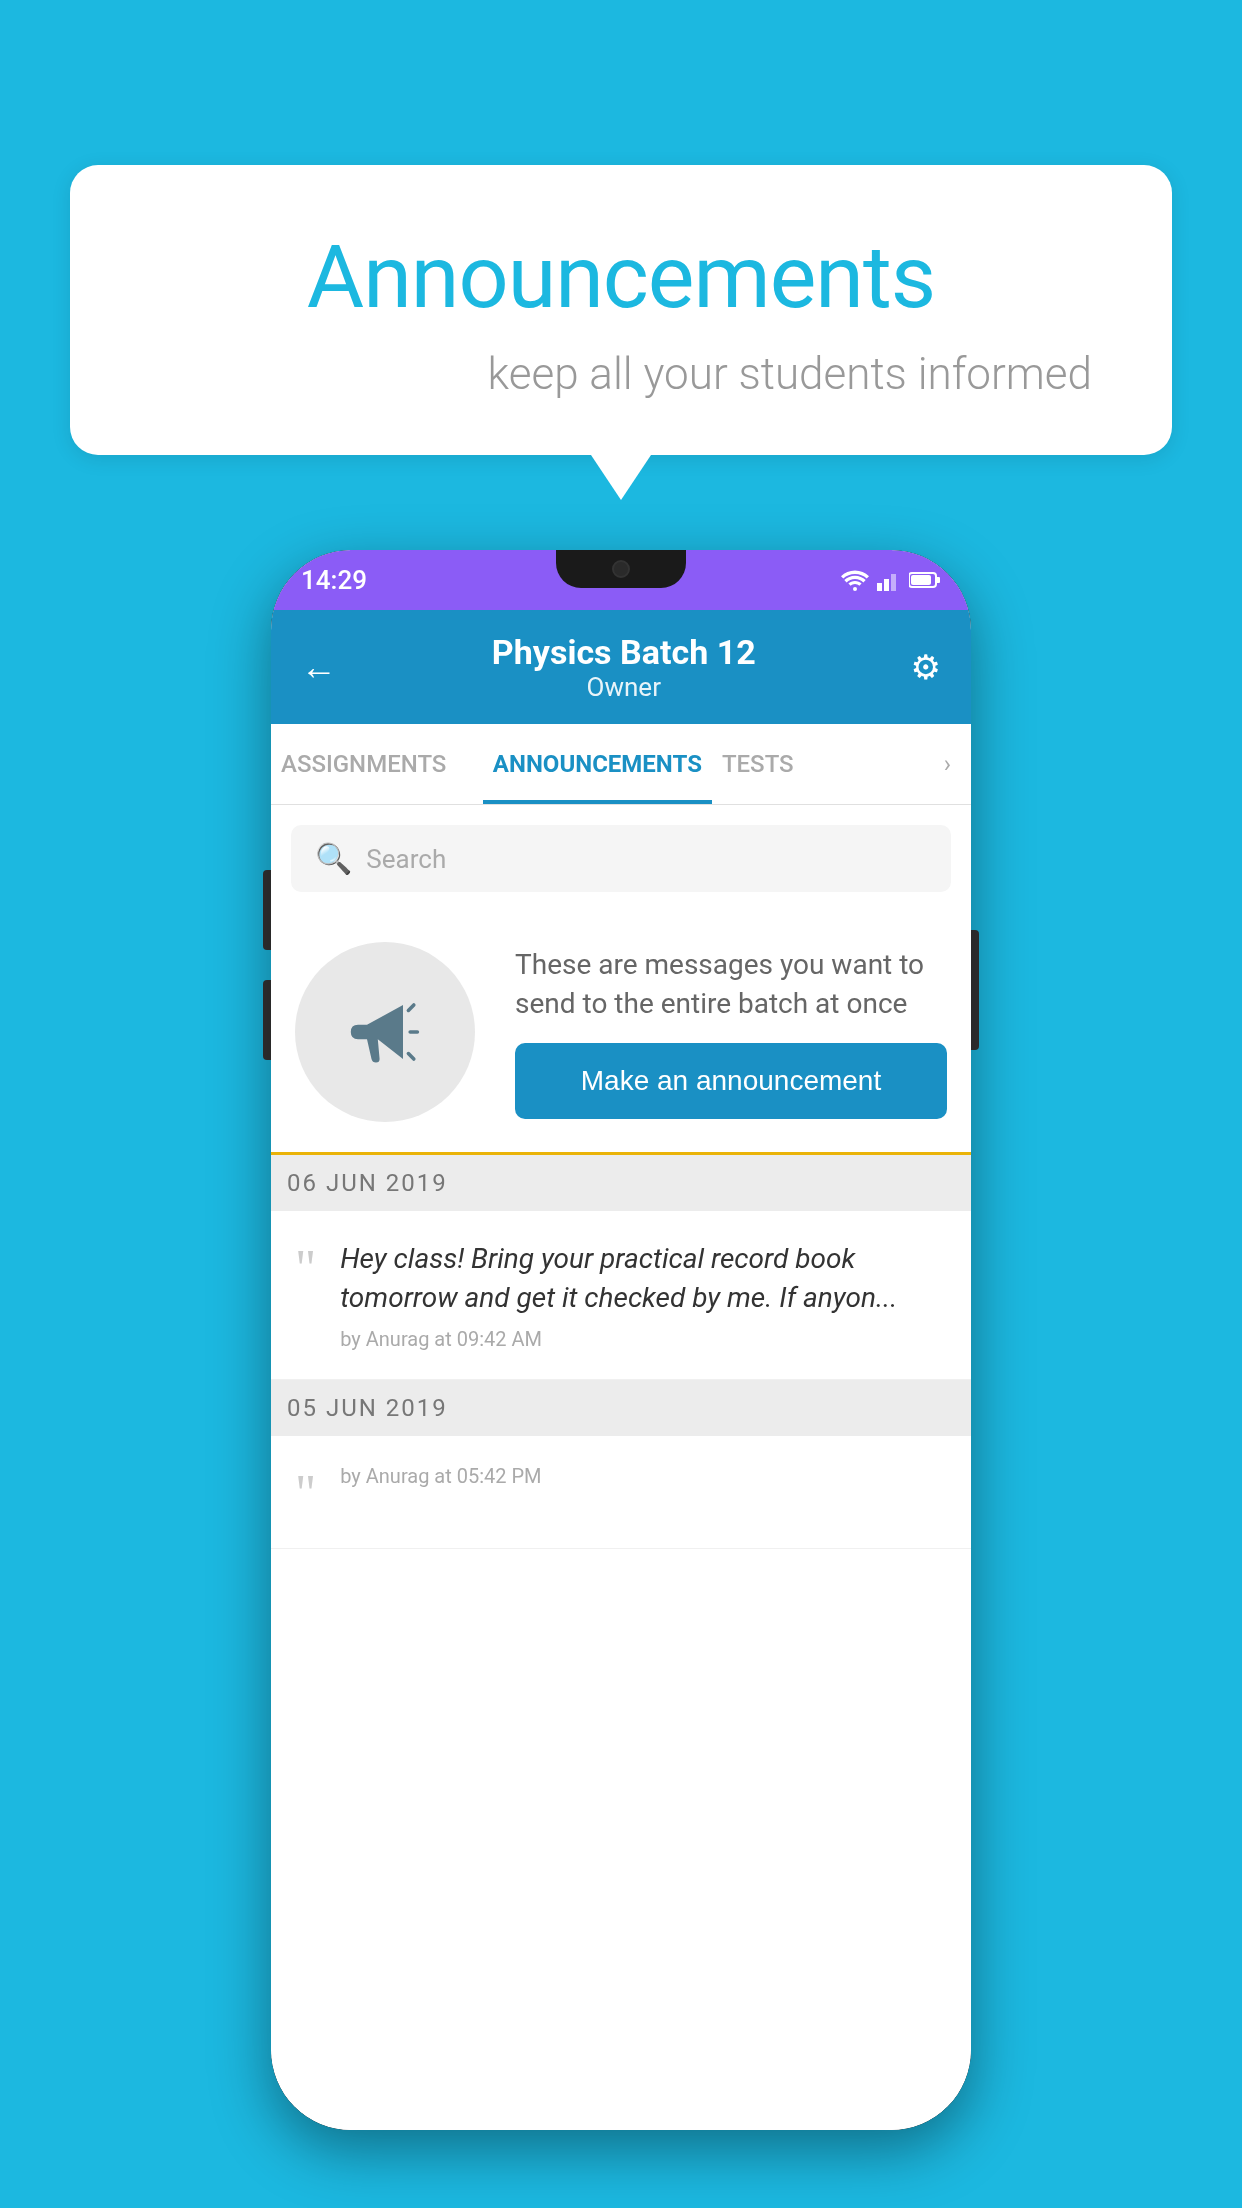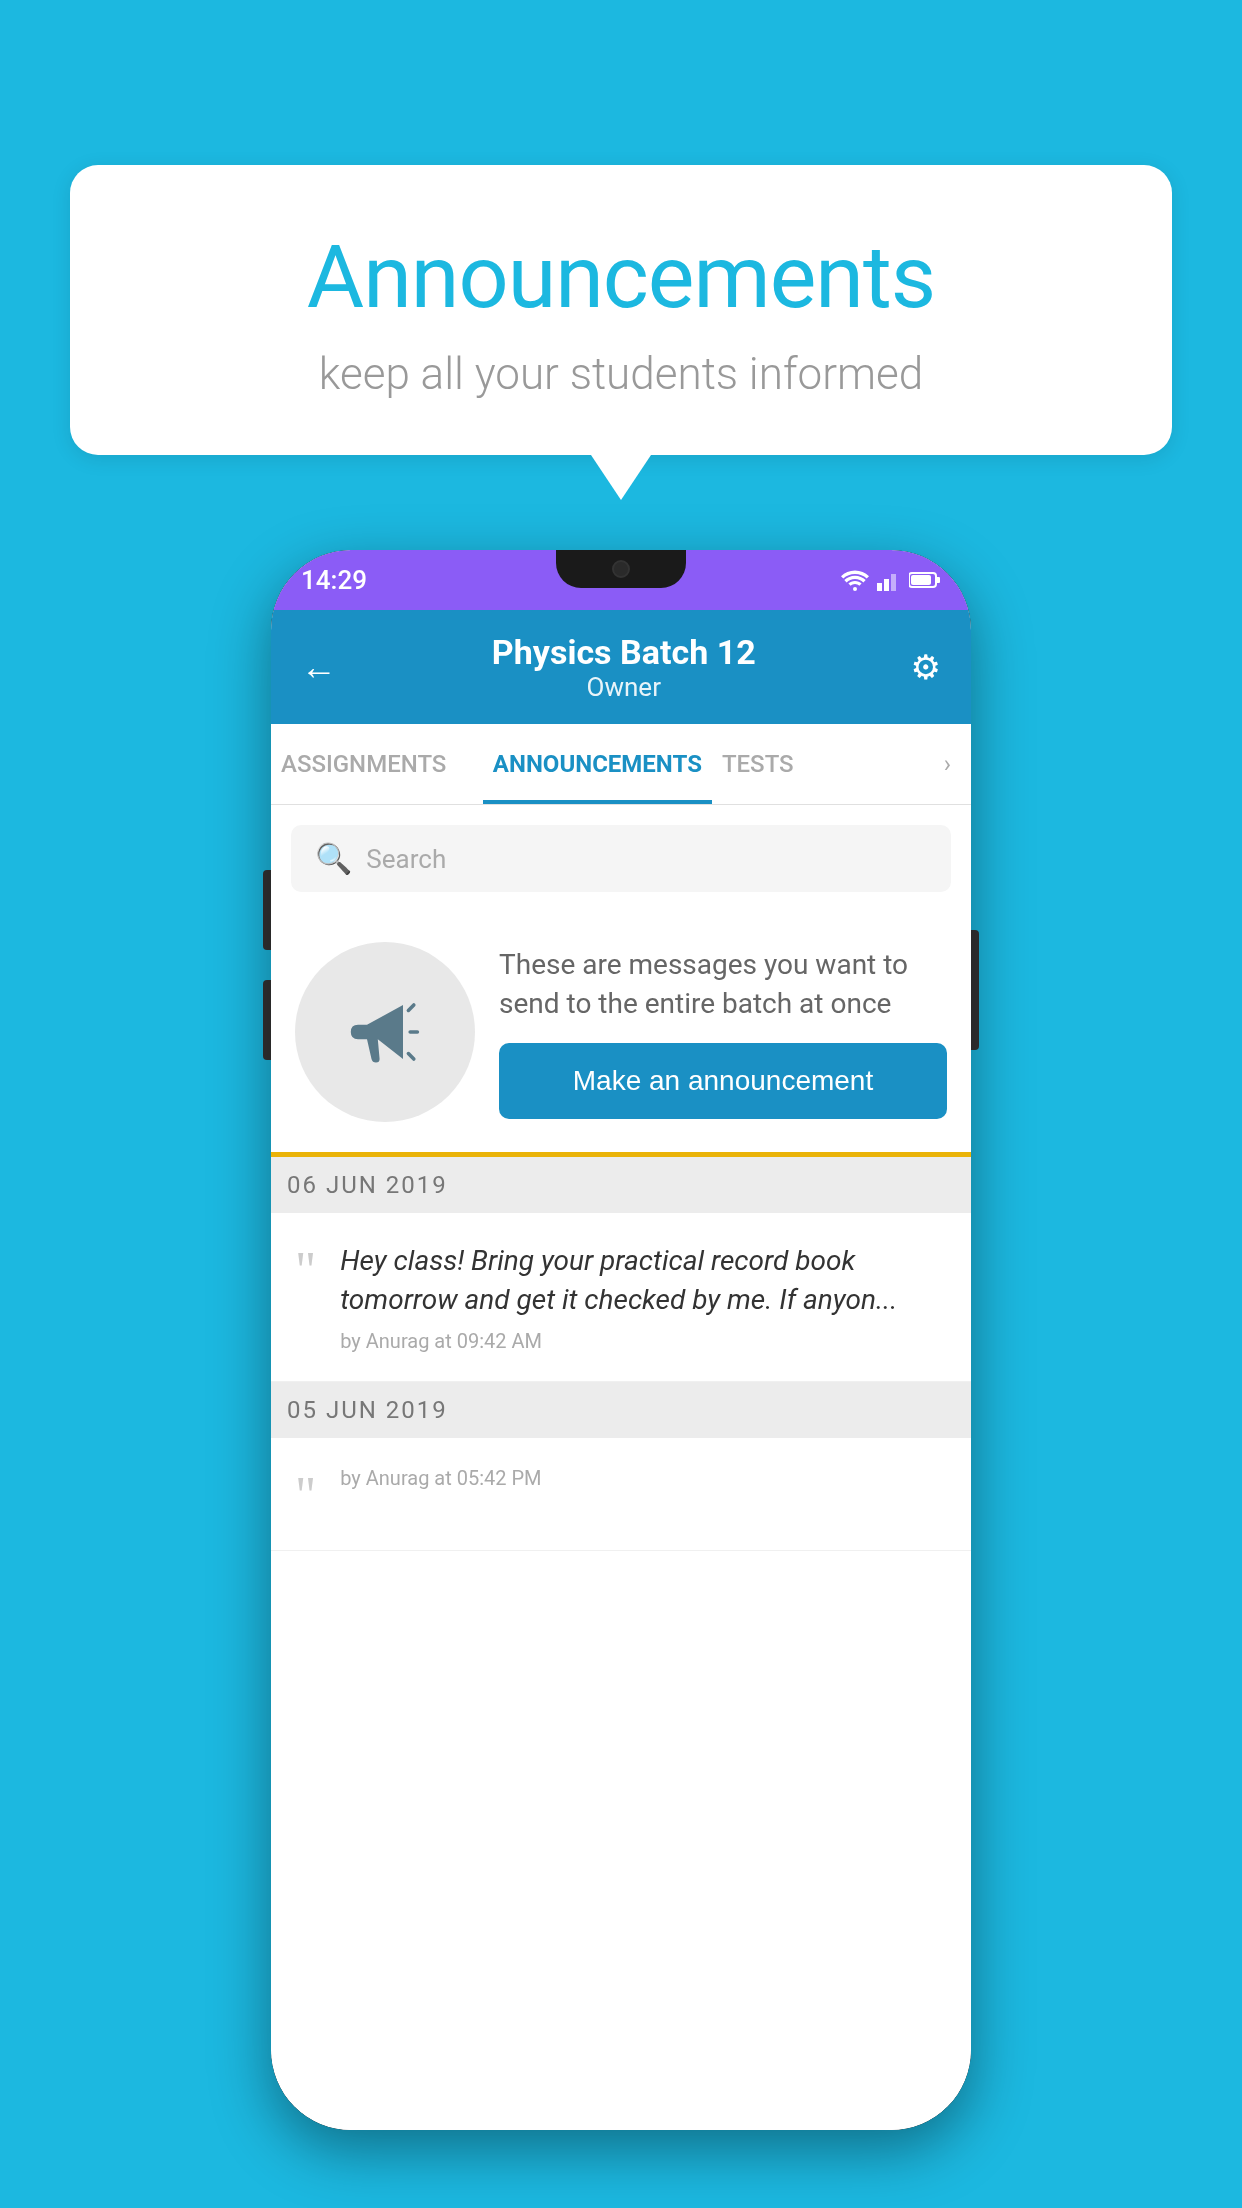--- a/index.html
+++ b/index.html
@@ -47,20 +47,21 @@
       font-weight: 400;
       color: #1cb8e0;
       margin-bottom: 20px;
       letter-spacing: -1px;
     }
 
     .bubble-subtitle {
       font-size: 44px;
       color: #999;
       font-weight: 300;
+      text-align: right;
     }
 
     
     .phone-container {
       position: absolute;
       top: 550px;
       left: 50%;
       transform: translateX(-50%);
       width: 700px;
       height: 1580px;
@@ -259,22 +260,22 @@
     .search-text {
       color: #aaa;
       font-size: 26px;
     }
 
     
     .announcement-cta {
       padding: 30px 24px;
       display: flex;
       align-items: center;
-      gap: 24px;
-      border-bottom: 5px solid #eab308;
+      gap: 40px;
+      border-bottom: 3px solid #eab308;
     }
 
     .megaphone-circle {
       width: 180px;
       height: 180px;
       min-width: 180px;
       background: #e8e8e8;
       border-radius: 50%;
       display: flex;
       align-items: center;

